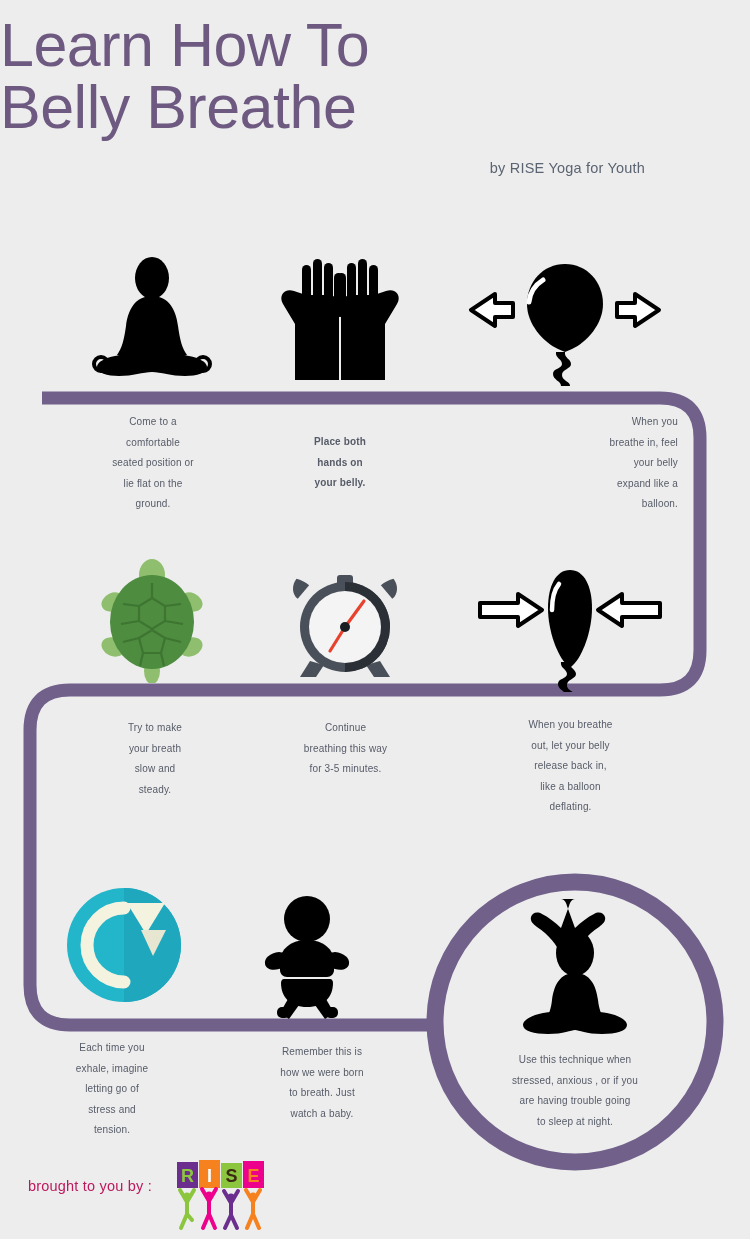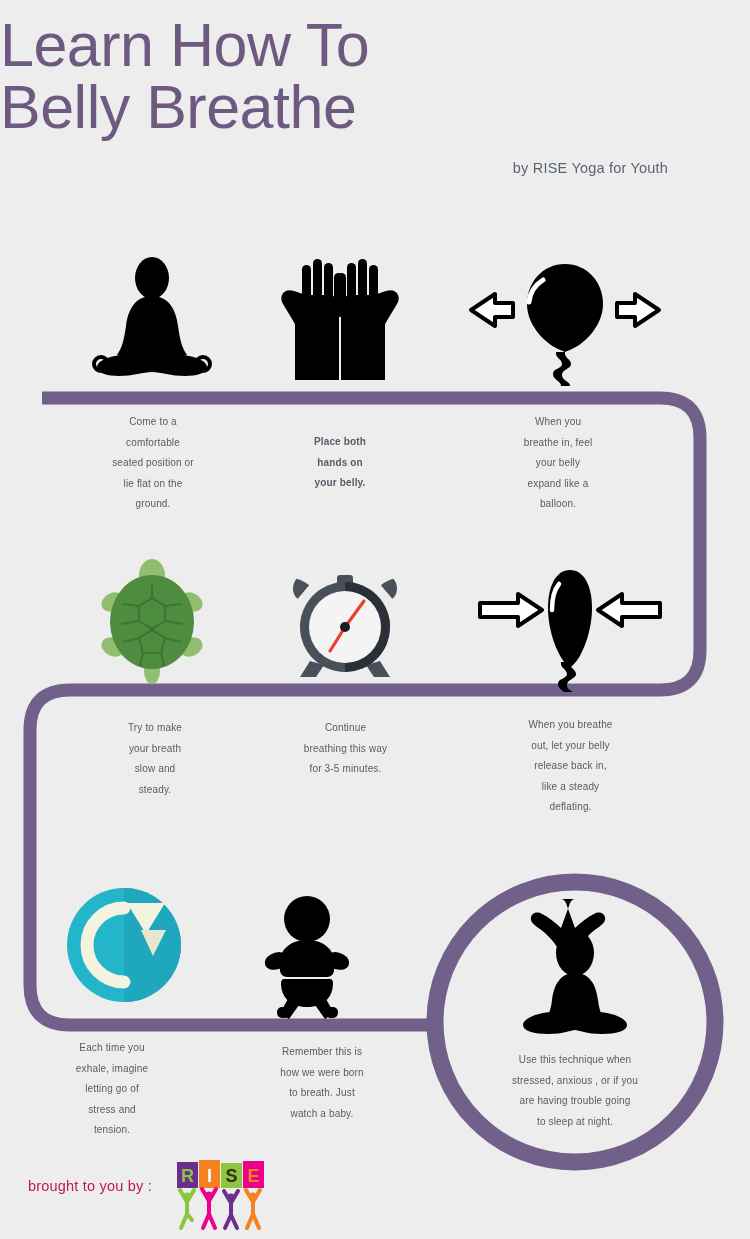--- a/index.html
+++ b/index.html
@@ -18,21 +18,21 @@
   .title{
     position:absolute;left:0;top:14px;width:750px;
     text-align:left;
     font-size:61px;line-height:62px;
     font-weight:400;
     letter-spacing:-0.5px;
     color:#6e5a80;
     white-space:pre-line;
   }
   .byline{
-    position:absolute;right:82px;top:160px;
+    position:absolute;right:105px;top:160px;
     font-size:14.5px;color:#5b6471;letter-spacing:.2px;
   }
 
   
   .snake{position:absolute;left:0;top:0;width:750px;height:1239px;pointer-events:none;}
 
   
   .cell{position:absolute;}
   .icon-box{
     position:absolute;
@@ -134,21 +134,21 @@
 
         <g fill="#fff" stroke="#000" stroke-width="4" stroke-linejoin="round">
           <path d="M30 36 L6 52 L30 68 L30 59 L48 59 L48 45 L30 45 Z"></path>
         </g>
 
         <g fill="#fff" stroke="#000" stroke-width="4" stroke-linejoin="round">
           <path d="M170 36 L194 52 L170 68 L170 59 L152 59 L152 45 L170 45 Z"></path>
         </g>
       </svg>
     </div>
-    <div class="caption" style="left:453px;top:412px;width:210px;">When you
+    <div class="caption" style="left:468px;top:412px;width:210px;text-align:right;">When you
 breathe in, feel
 your belly
 expand like a
 balloon.</div>
   </div>
 
   <div class="cell">
     <div class="icon-box" style="left:95px;top:558px;width:115px;height:125px;">
       <svg width="115" height="125" viewBox="0 0 115 125">
         <g fill="#8fbf6e">
@@ -212,21 +212,21 @@
         </g>
 
         <g fill="#fff" stroke="#000" stroke-width="4" stroke-linejoin="round">
           <path d="M152 32 L128 48 L152 64 L152 55 L190 55 L190 41 L152 41 Z"></path>
         </g>
       </svg>
     </div>
     <div class="caption" style="left:463px;top:715px;width:215px;">When you breathe
 out, let your belly
 release back in,
-like a steady
+like a balloon
 deflating.</div>
   </div>
 
   <div class="cell">
     <div class="icon-box" style="left:63px;top:886px;width:122px;height:118px;">
       <svg width="122" height="118" viewBox="0 0 122 118">
         <circle cx="61" cy="59" r="57" fill="#23b5c9"></circle>
         <path d="M61 2a57 57 0 0 1 0 114z" fill="#1ea7bd"></path>
         <path d="M61 22a37 37 0 1 0 0 74" fill="none" stroke="#f4f3e0" stroke-width="13" stroke-linecap="round"></path>
         <polygon points="61,10 61,48 92,29" fill="#f4f3e0" transform="rotate(90 78 34)"></polygon>

